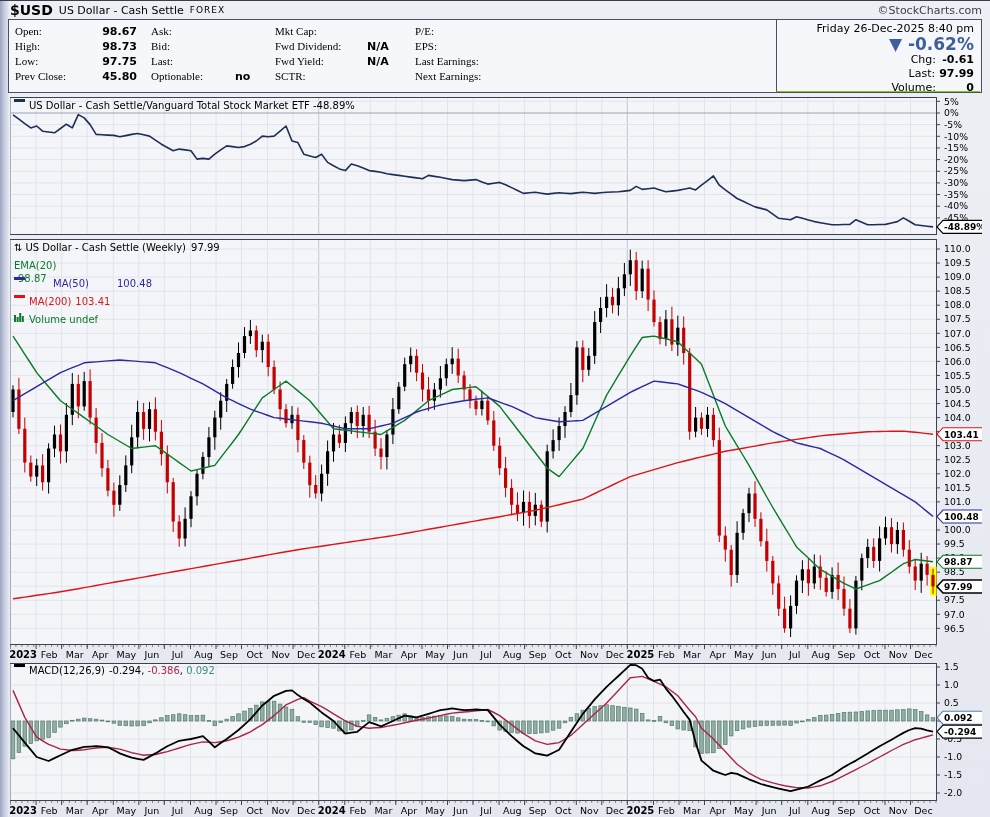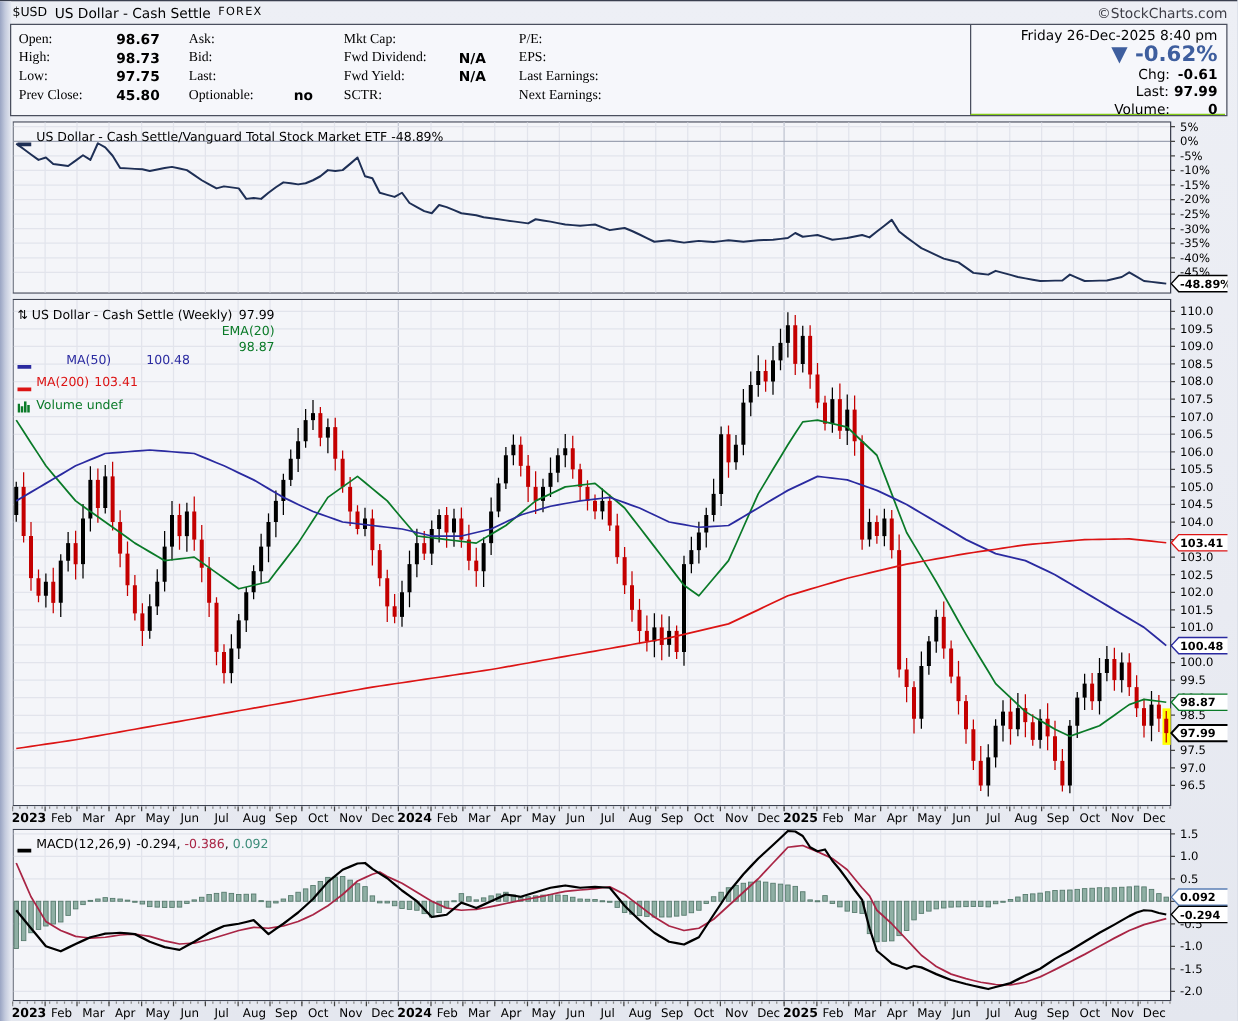--- a/index.html
+++ b/index.html
@@ -5,48 +5,48 @@
   html,body{margin:0;padding:0;background:#D8DCE6;}
   *{box-sizing:border-box;}
   .page{position:relative;width:990px;height:817px;overflow:hidden;
     font-family:"DejaVu Sans",sans-serif;color:#000;
     background:linear-gradient(180deg,#EDEFF5 0%,#E9EBF2 60%,#E4E7EF 100%);
     border-top:1px solid #3A3F4E;}
   .left-strip{position:absolute;left:0;top:0;width:9px;height:817px;
     background:linear-gradient(90deg,#9AA5C3 0%,#C3CADD 45%,#E6E9F1 100%);}
   
   .titlebar{position:absolute;left:10px;top:0;width:972px;height:18px;display:flex;align-items:center;}
-  .sym{font-size:10px;font-weight:normal;letter-spacing:0;}
+  .sym{font-size:14px;font-weight:bold;letter-spacing:0;}
   .symname{font-size:11px;margin-left:6px;}
   .symex{font-size:9px;margin-left:6px;letter-spacing:1px;}
   .copyright{margin-left:auto;font-size:11px;color:#3D3D46;}
   
   .info-panel{position:absolute;left:8px;top:18px;width:974px;height:74px;
     background:#F6F7FB;border:1px solid #4A4F5E;}
   .info-cols{position:absolute;left:6px;top:4px;display:flex;font-size:11px;line-height:15px;}
   .icol{display:flex;flex-direction:column;margin-right:14px;}
   .irow{display:flex;white-space:nowrap;}
   .ilabel{display:inline-block;font-family:Liberation Serif, serif;}
-  .ival{display:inline-block;font-weight:bold;text-align:left;}
+  .ival{display:inline-block;font-weight:bold;text-align:right;}
   .c1 .ilabel{width:78px;} .c1 .ival{width:44px;}
   .c2 .ilabel{width:76px;} .c2 .ival{width:34px;text-align:left;padding-left:8px;}
   .c3 .ilabel{width:92px;} .c3 .ival{width:34px;text-align:left;}
   .c4 .ilabel{width:94px;} .c4 .ival{width:30px;text-align:left;}
   .quote-box{position:absolute;right:1px;top:0px;width:204px;height:72px;
     border-left:1px solid #4A4F5E;border-bottom:1px solid #84cc16;
     padding:2px 6px 0 0;text-align:right;font-size:11px;line-height:14px;}
   .q-date{font-size:11px;}
   .q-pct{font-size:17px;font-weight:bold;line-height:17px;}
   .q-row .ql{display:inline-block;margin-right:4px;}
   .q-row .qv{display:inline-block;font-weight:bold;min-width:34px;}
   
   .chart-svg{position:absolute;left:10px;}
   .legend{position:absolute;font-size:10px;line-height:13px;z-index:5;white-space:nowrap;}
   .sw{display:inline-block;width:11px;height:3px;vertical-align:middle;margin-right:4px;}
-  .lg-row{display:flex;align-items:flex-end;height:18px;}
+  .lg-row{display:flex;align-items:flex-start;height:18px;}
   .ctitle{color:#000;}
   .macd-sep{color:#000;}
 </style>
 </head>
 <body>
 
 <div class="page">
   <div class="left-strip"></div>
 
   <div class="titlebar">

